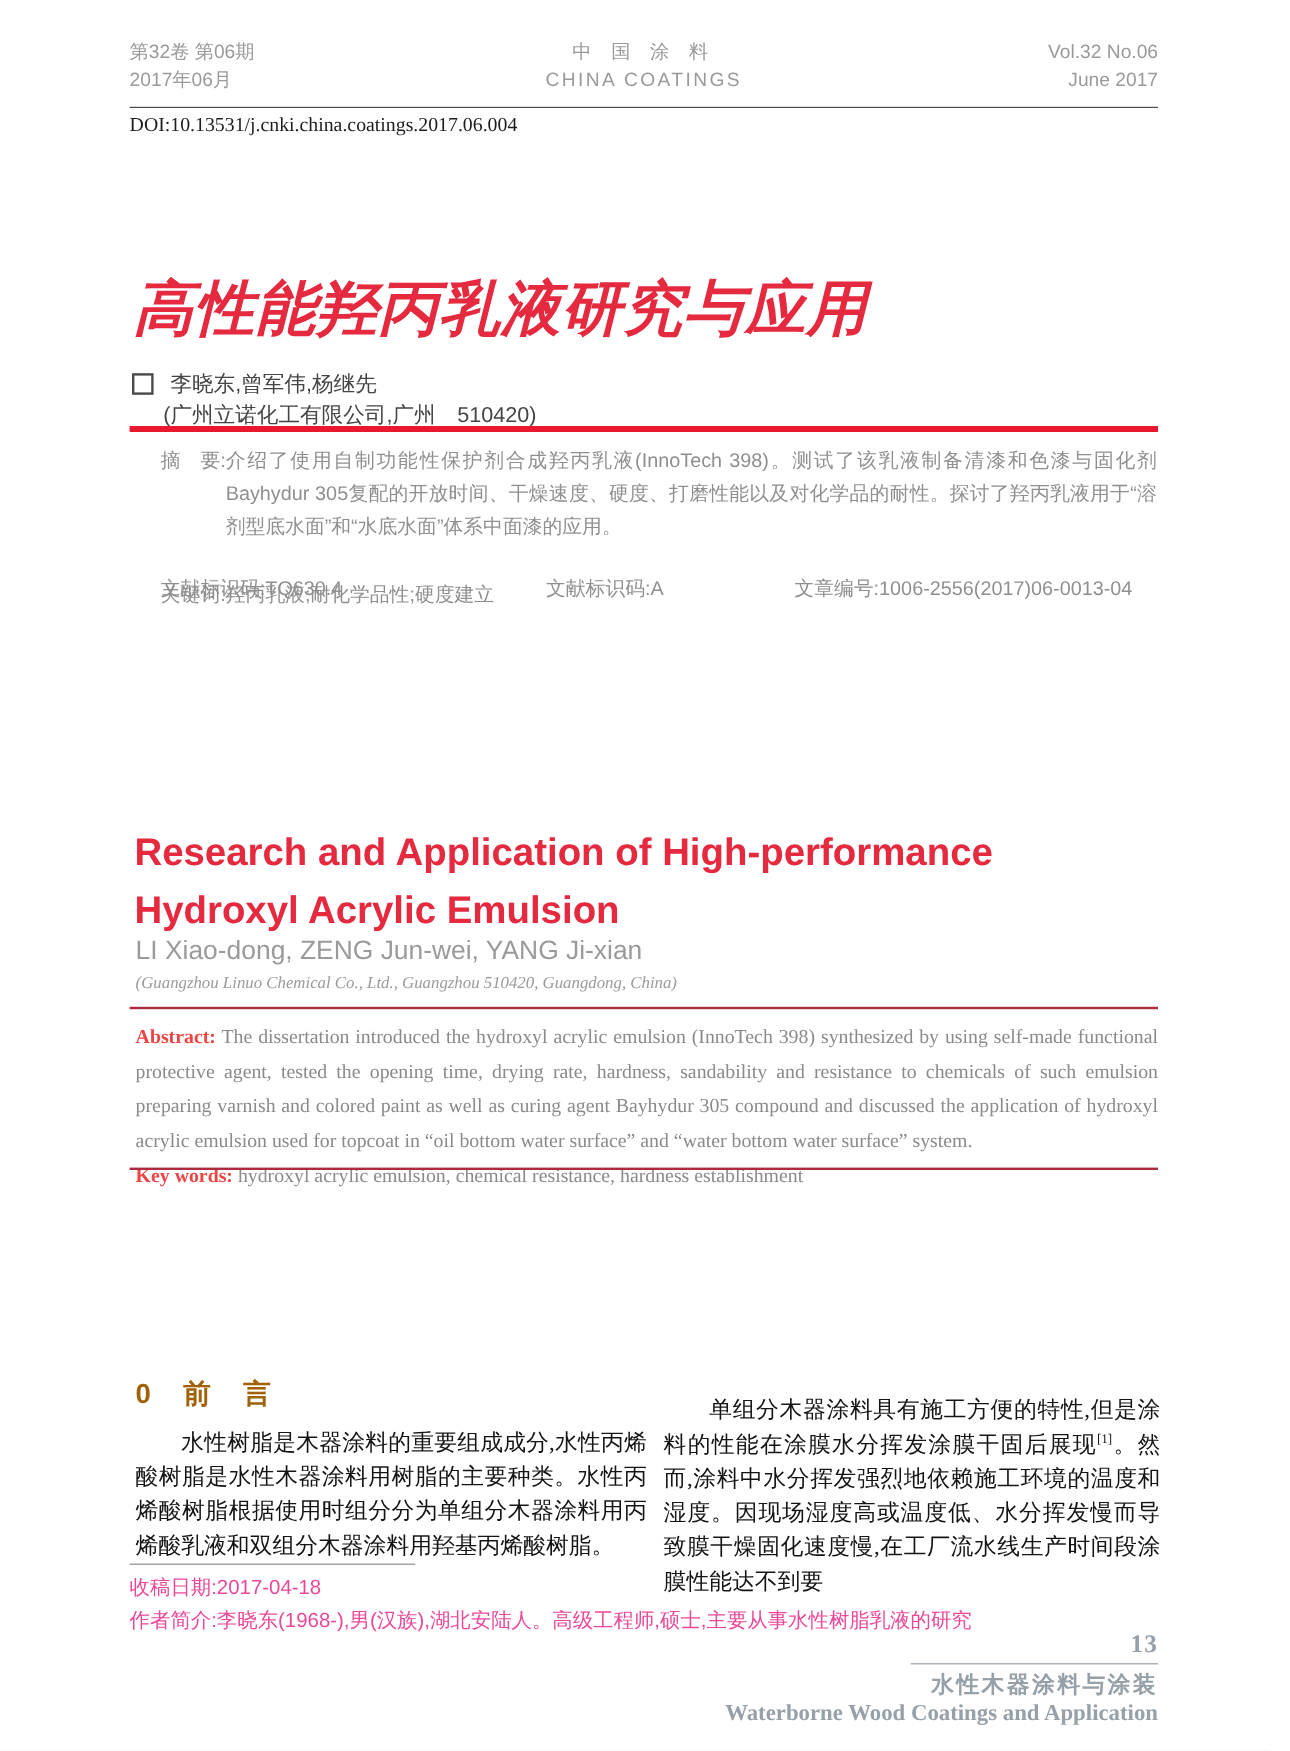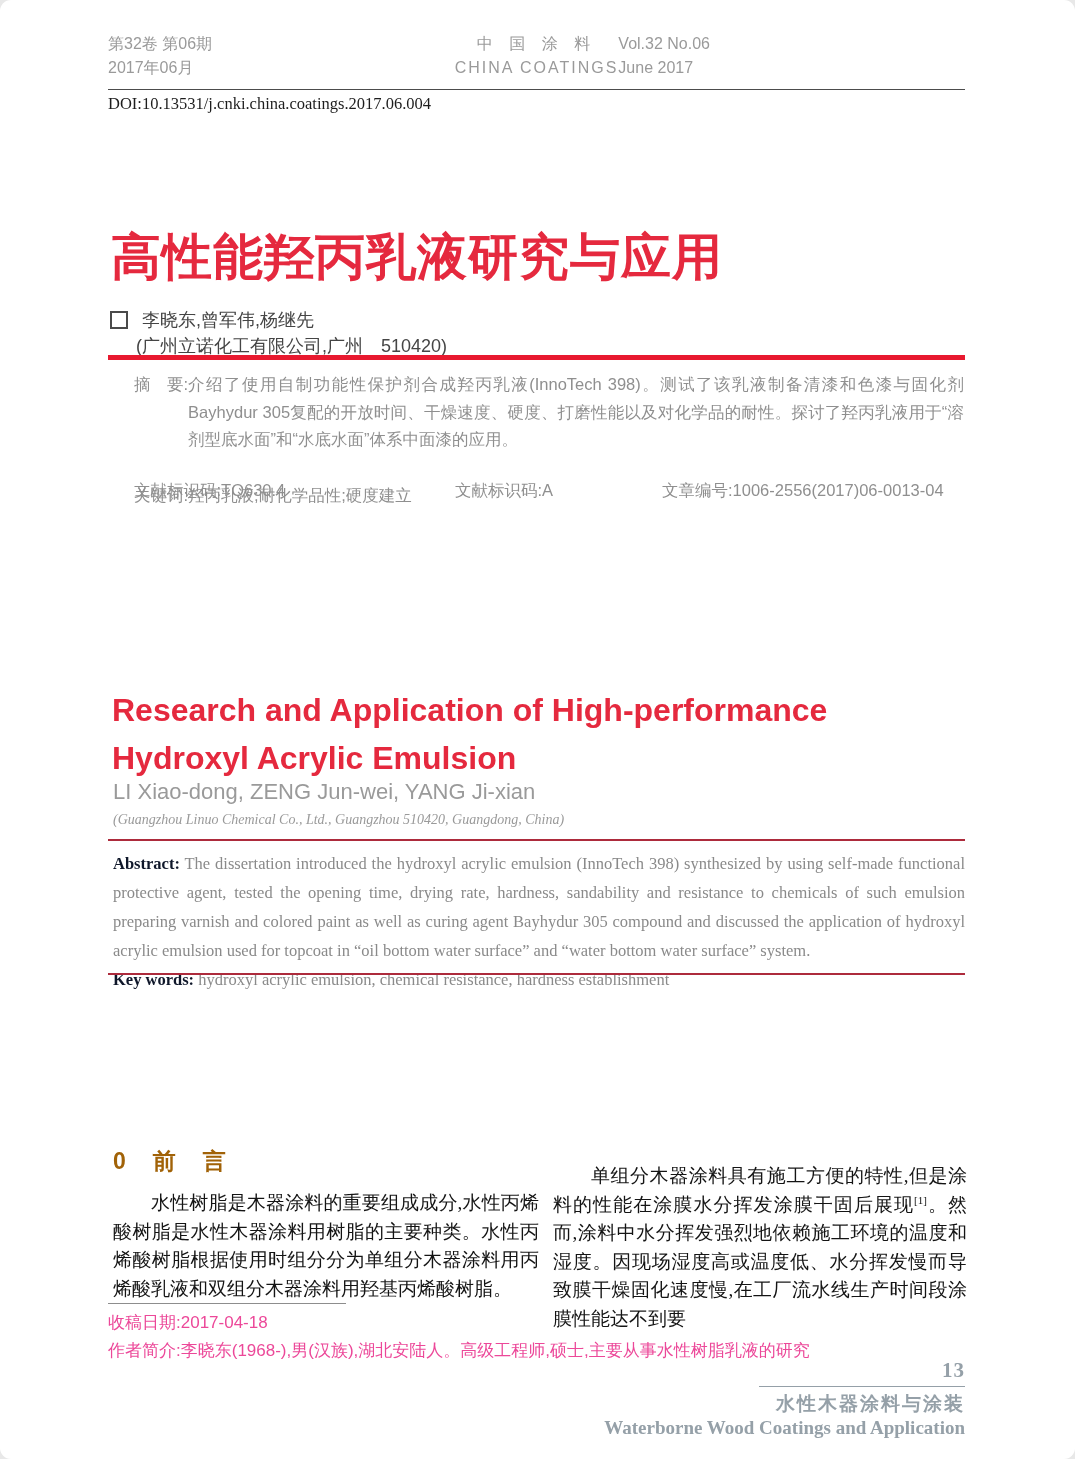--- a/index.html
+++ b/index.html
@@ -1,42 +1,41 @@
 <!DOCTYPE html>
 <html><head>
 <meta charset="utf-8">
 <style>
   * { margin:0; padding:0; box-sizing:border-box; }
   html,body { background:#e8e8e8; }
   .page {
     position:relative; width:1075px; height:1459px; background:#ffffff;
     margin:0 auto; overflow:hidden;
     font-family:"Liberation Sans", sans-serif;
-    border-radius:11px;
   }
   
   .journal-header {
     position:absolute; top:32px; left:108px; width:857px;
     display:grid; grid-template-columns:1fr auto 1fr;
     color:#9a9a9a; font-size:16px; line-height:24px;
   }
   .jh-left { text-align:left; }
   .jh-center { text-align:center; }
   .jh-center .cn { letter-spacing:6px; }
   .jh-center .en { letter-spacing:2px; }
-  .jh-right { }
+  .jh-right { text-align:right; }
   .header-rule { position:absolute; top:89px; left:108px; width:857px; height:1px; background:#4c4c4c; }
   .doi-line {
     position:absolute; top:94px; left:108px;
     font-family:"Liberation Serif", serif; color:#1d1d1d; font-size:16.5px;
   }
   
   .title-cn {
     position:absolute; top:224px; left:111px; width:860px;
-    font-size:50px; font-weight:bold; color:#e5293e; letter-spacing:1px;
+    font-size:50px; font-weight:bold; color:#e5293e; letter-spacing:1px;font-style:italic;
   }
   .authors-row {
     position:absolute; top:308px; left:110px;
     display:flex; align-items:center; gap:14px;
     color:#454545; font-size:18px;
   }
   .author-marker {
     width:18px; height:18px; border:2px solid #4a4a4a; display:inline-block;
   }
   .affiliation-cn {
@@ -73,21 +72,21 @@
     position:absolute; top:812px; left:113px;
     color:#9a9a9a; font-size:14px; font-style:italic;
     font-family:"Liberation Serif", serif;
   }
   .rule-thin-red-1 { position:absolute; top:839px; left:108px; width:857px; height:2px; background:#ad2b3c; }
   .abstract-en {
     position:absolute; top:849px; left:113px; width:852px;
     font-family:"Liberation Serif", serif; color:#8a8a8a;
     font-size:16.5px; line-height:29px; text-align:justify;
   }
-  .abstract-en .label, .keywords-en .label { font-weight:bold; color:#0f172a; }
+  .abstract-en .label, .keywords-en .label { font-weight:bold; color:#ef4444; }
   .keywords-en { margin-top:0; text-align:left; }
   .rule-thin-red-2 { position:absolute; top:973px; left:108px; width:857px; height:2px; background:#ad2b3c; }
   
   .col-left { position:absolute; top:1146px; left:113px; width:426px; }
   .col-right { position:absolute; top:1150px; left:553px; width:414px; }
   .section-heading {
     color:#a16207; font-size:23px; font-weight:bold; letter-spacing:2px;
   }
   .body-para {
     margin-top:12px;

